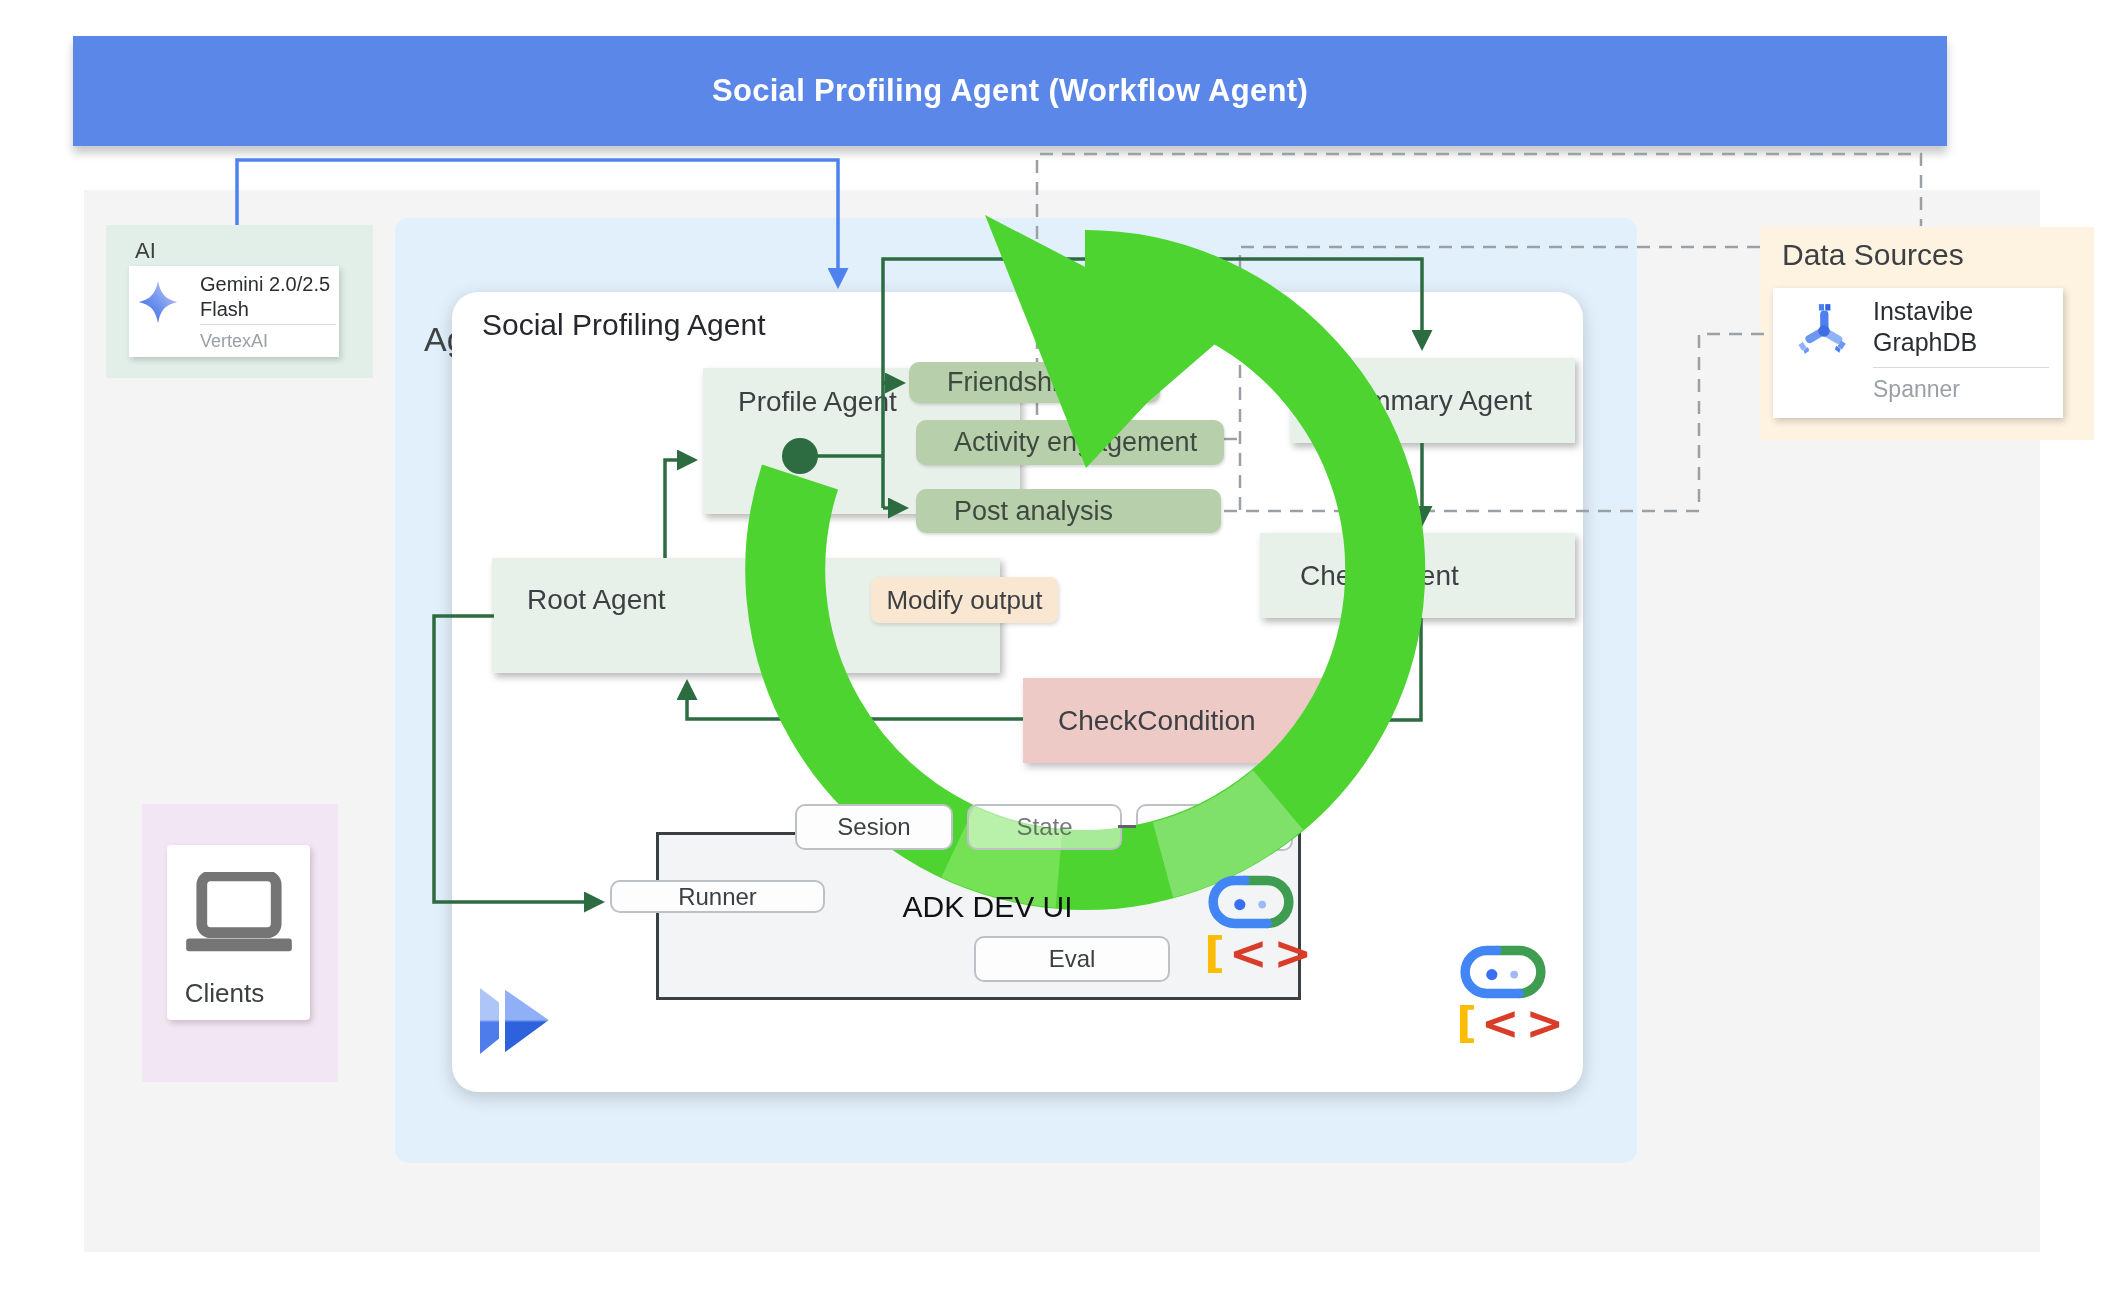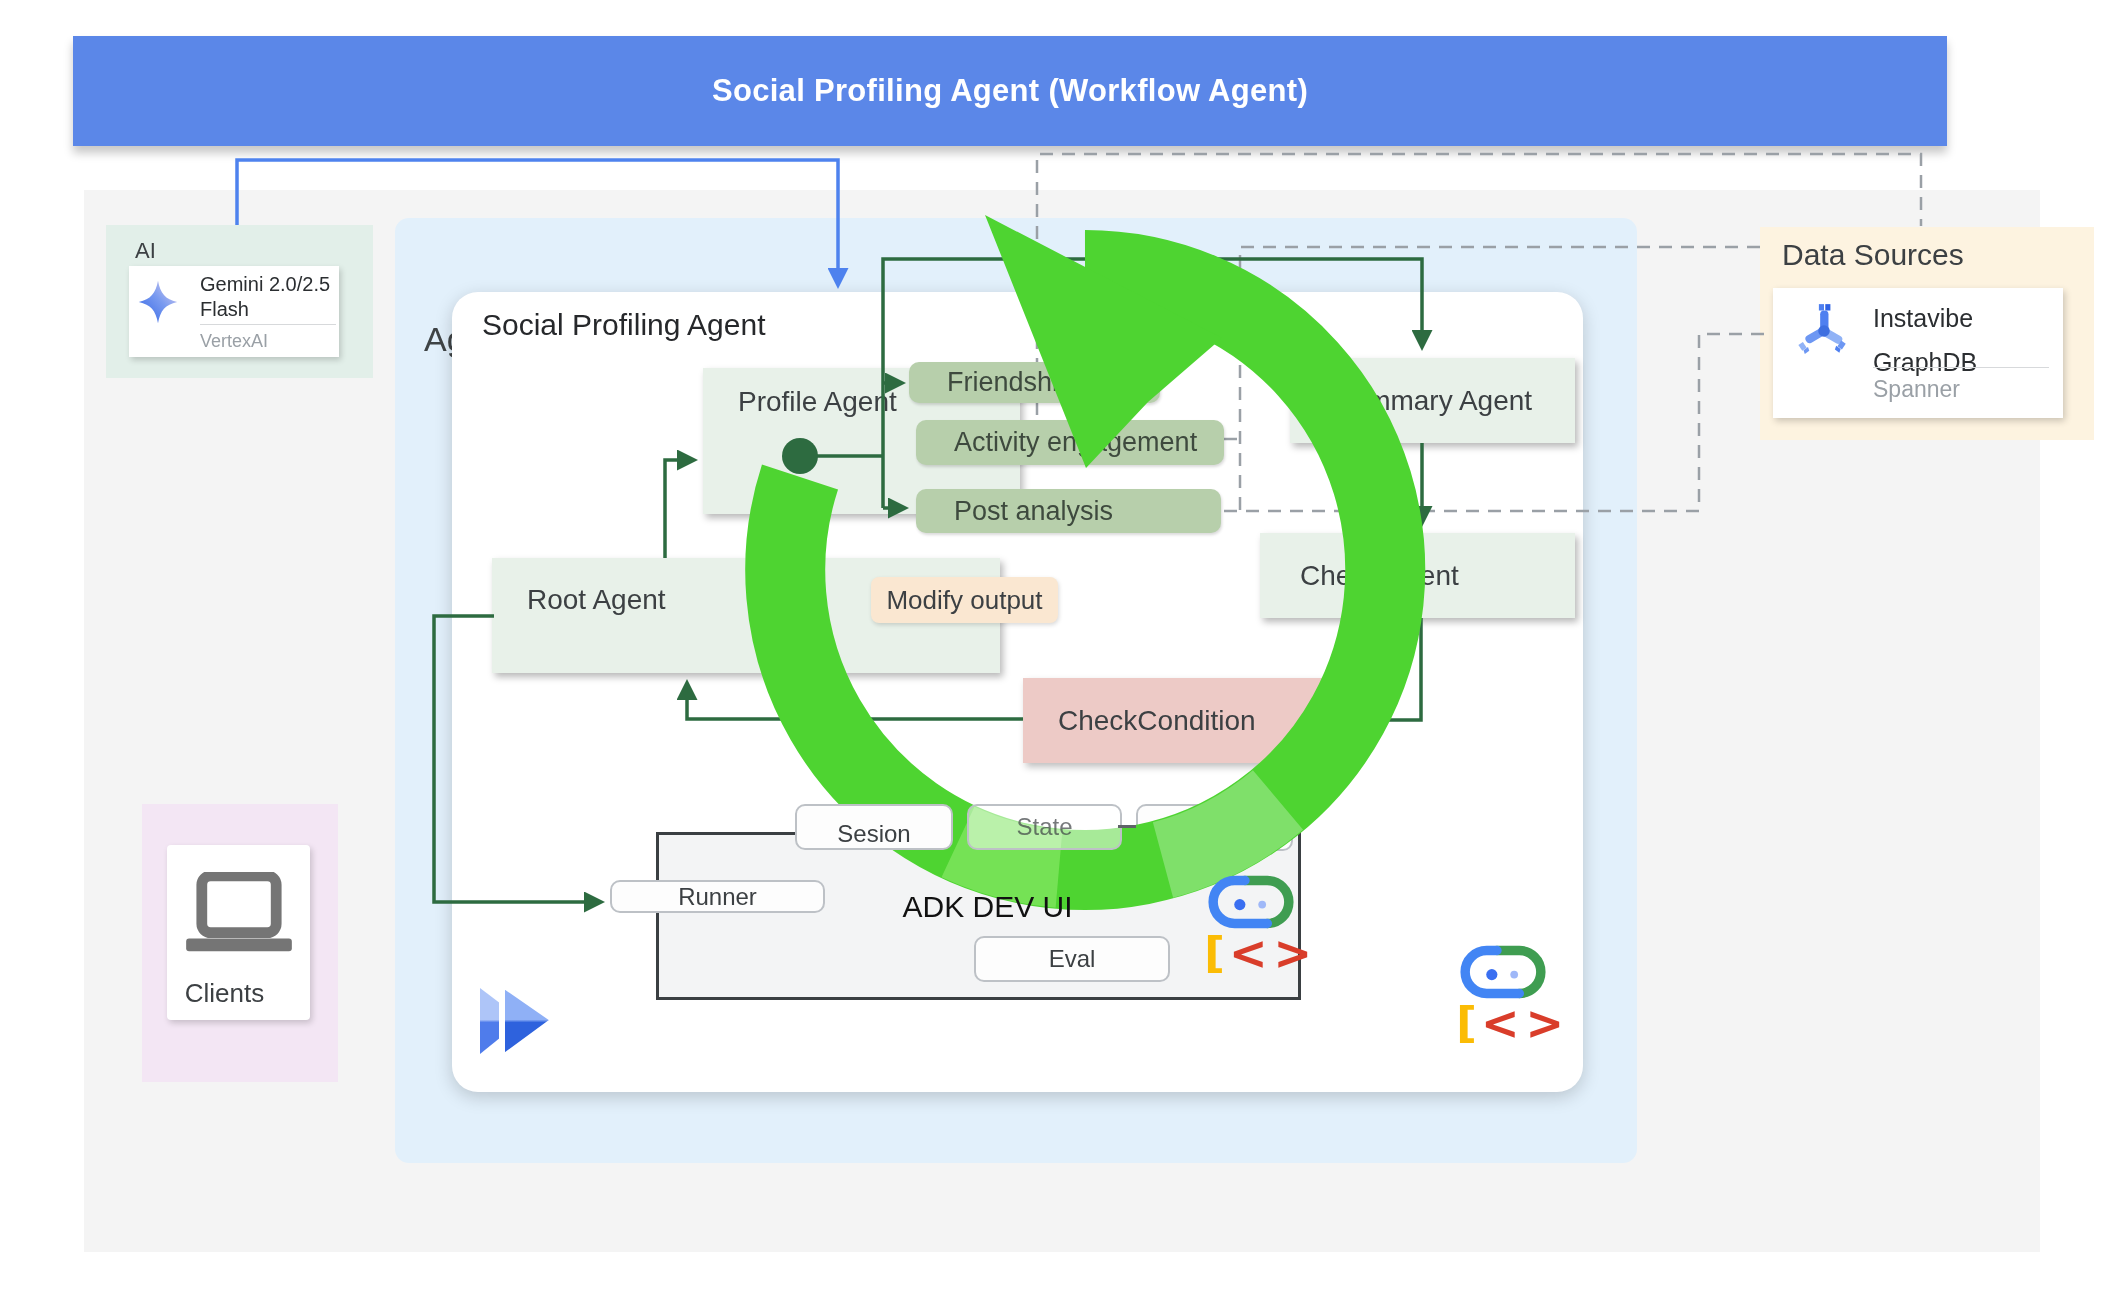--- a/index.html
+++ b/index.html
@@ -21,21 +21,21 @@
   .ai-panel{left:106px;top:225px;width:267px;height:153px;background:#e2efe9;z-index:4;}
   .ai-label{left:135px;top:238px;font-size:22px;color:#3c4043;z-index:5;}
   .ai-card{left:129px;top:266px;width:210px;height:91px;background:#fff;box-shadow:2px 3px 6px rgba(0,0,0,.18);z-index:5;}
   .ai-model{left:200px;top:272px;width:132px;font-size:20px;line-height:25px;color:#2b2e31;z-index:6;}
   .ai-div{left:200px;top:324px;width:136px;height:1px;background:#d7d9db;z-index:6;}
   .ai-provider{left:200px;top:331px;font-size:18px;color:#9aa0a6;z-index:6;}
   .gemini-ic{left:138px;top:280px;z-index:6;}
   .ds-panel{left:1760px;top:227px;width:334px;height:213px;background:#fdf3e0;z-index:4;}
   .ds-title{left:1782px;top:238px;font-size:30px;color:#3c4043;z-index:5;}
   .ds-card{left:1773px;top:288px;width:290px;height:130px;background:#fff;box-shadow:2px 3px 7px rgba(0,0,0,.2);z-index:5;}
-  .ds-name{left:1873px;top:296px;width:160px;font-size:25px;line-height:44px;color:#2b2e31;z-index:6;}
+  .ds-name{left:1873px;top:296px;width:160px;font-size:25px;line-height:31px;color:#2b2e31;z-index:6;}
   .ds-div{left:1873px;top:367px;width:176px;height:1px;background:#d7d9db;z-index:6;}
   .ds-type{left:1873px;top:376px;font-size:23px;color:#9aa0a6;z-index:6;}
   .spanner-ic{left:1792px;top:298px;z-index:6;}
   .cl-panel{left:142px;top:804px;width:196px;height:278px;background:#f3e6f4;z-index:4;}
   .cl-card{left:167px;top:845px;width:143px;height:175px;background:#fff;border-radius:4px;box-shadow:2px 3px 6px rgba(0,0,0,.18);z-index:5;}
   .cl-label{left:167px;top:978px;width:115px;text-align:center;font-size:26px;color:#3c4043;z-index:6;}
   .laptop-ic{left:180px;top:872px;z-index:6;}
   
   .agent-box{background:#e8f1e9;box-shadow:3px 4px 7px rgba(0,0,0,.28);z-index:20;font-size:28px;color:#3c4043;}
   .box-profile{left:703px;top:368px;width:317px;height:146px;padding:18px 0 0 35px;box-sizing:border-box;}
@@ -49,21 +49,21 @@
   .tool-2{left:916px;top:489px;width:305px;height:44px;}
   .box-modify{left:863px;top:577px;width:187px;height:46px;background:#fae7d1;border-radius:8px;z-index:22;
               display:flex;align-items:center;justify-content:center;font-size:26px;color:#3c4043;box-shadow:1px 2px 4px rgba(0,0,0,.15);margin-left:8px;}
   .box-cond{left:1023px;top:678px;width:322px;height:85px;background:#edcac6;z-index:20;
             display:flex;align-items:center;padding-left:35px;box-sizing:border-box;font-size:28px;color:#3c4043;box-shadow:3px 4px 7px rgba(0,0,0,.25);}
   
   .adk-box{left:656px;top:832px;width:645px;height:168px;background:#f3f4f5;border:3px solid #3a3f42;box-sizing:border-box;z-index:22;}
   .adk-title{left:900px;top:890px;width:175px;text-align:center;font-size:30px;font-weight:500;color:#111;z-index:50;}
   .ui-btn{background:#fdfdfd;border:2px solid #bdc1c6;border-radius:10px;box-sizing:border-box;
           display:flex;align-items:center;justify-content:center;font-size:24px;color:#3c4043;z-index:50;}
-  .btn-session{left:795px;top:804px;width:158px;height:46px;align-items:flex-end;}
+  .btn-session{left:795px;top:804px;width:158px;height:46px;}
   .btn-state{left:967px;top:804px;width:155px;height:46px;background:rgba(255,255,255,.5);color:rgba(60,64,67,.7);text-align:center;}
   .btn-memory{left:1136px;top:804px;width:157px;height:47px;z-index:24;}
   .btn-runner{left:610px;top:880px;width:215px;height:33px;}
   .btn-eval{left:974px;top:936px;width:196px;height:46px;}
   .btn-dash{left:1118px;top:825px;width:18px;height:3px;background:#5f6368;z-index:50;}
   
   .robot1{left:1208px;top:874px;z-index:50;}
   .robot2{left:1460px;top:944px;z-index:50;}
   .brk{z-index:50;font-weight:bold;font-size:46px;font-family:"DejaVu Sans",sans-serif;letter-spacing:2px;display:flex;align-items:center;}
   .brk1{left:1204px;top:926px;}

